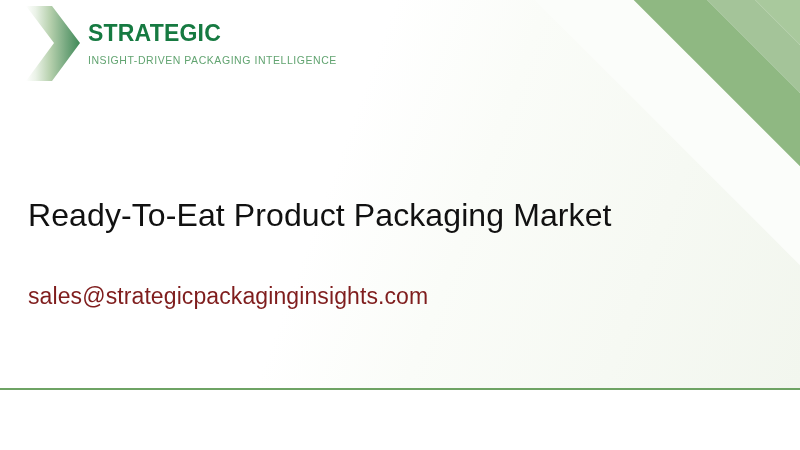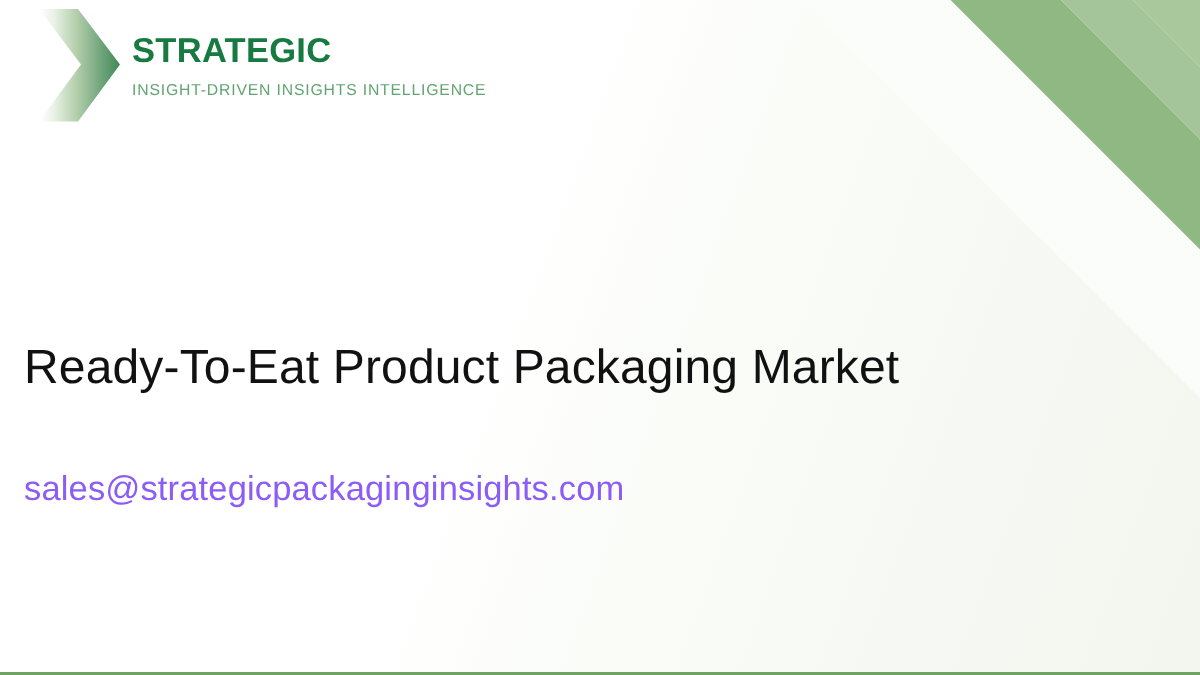--- a/index.html
+++ b/index.html
@@ -4,21 +4,21 @@
 <title>Slide</title>
 <style>
   html, body {
     margin: 0;
     padding: 0;
     background: #ffffff;
   }
   #slide {
     position: relative;
     width: 800px;
-    height: 450px;
+    height: 390px;
     overflow: hidden;
     background: #fdfefc;
     font-family: "Liberation Sans", sans-serif;
     box-sizing: border-box;
   }
 
   
   .bg-wash {
     position: absolute;
     inset: 0;
@@ -92,41 +92,40 @@
     font-size: 10.5px;
     line-height: 12px;
     letter-spacing: 0.55px;
     color: #62a471;
     white-space: nowrap;
   }
 
   
   .content {
     position: absolute;
-    left: 16px;
+    left: 28px;
     top: 192px;
     width: 600px;
-    margin-top: 29px;
   }
   .title {
     font-family: "Liberation Sans", sans-serif;
     font-size: 32px;
     line-height: 46px;
     font-weight: normal;
     color: #111111;
     margin: 0;
     letter-spacing: 0.1px;
   }
   .email {
     margin: 44px 0 0 0;
     font-family: "Liberation Sans", sans-serif;
     font-size: 23px;
     line-height: 28px;
     font-weight: normal;
-    color: #8b5cf6;
+    color: #7f1d1d;
     letter-spacing: 0.1px;
   }
 
   
   .bottom-rule {
     position: absolute;
     left: 0;
     bottom: 0;
     width: 800px;
     height: 2px;
@@ -173,21 +172,21 @@
             <stop offset="45%" stop-color="#b6d0ad"></stop>
             <stop offset="75%" stop-color="#74a77e"></stop>
             <stop offset="100%" stop-color="#3f8a58"></stop>
           </linearGradient>
         </defs>
         <path d="M4 6 L30 6 L58 43 L30 81 L4 81 L32 43 Z" fill="url(#chevGrad)"></path>
       </svg>
     </div>
     <div class="logo-text">
       <div class="logo-line1">STRATEGIC</div>
-      <div class="logo-tagline">INSIGHT-DRIVEN INSIGHTS INTELLIGENCE</div>
+      <div class="logo-tagline">INSIGHT-DRIVEN PACKAGING INTELLIGENCE</div>
     </div>
   </div>
 
   <div class="content">
     <h1 class="title">Ready-To-Eat Product Packaging Market</h1>
     <div class="email">sales@strategicpackaginginsights.com</div>
   </div>
 
   <div class="bottom-rule"></div>
 </div>

